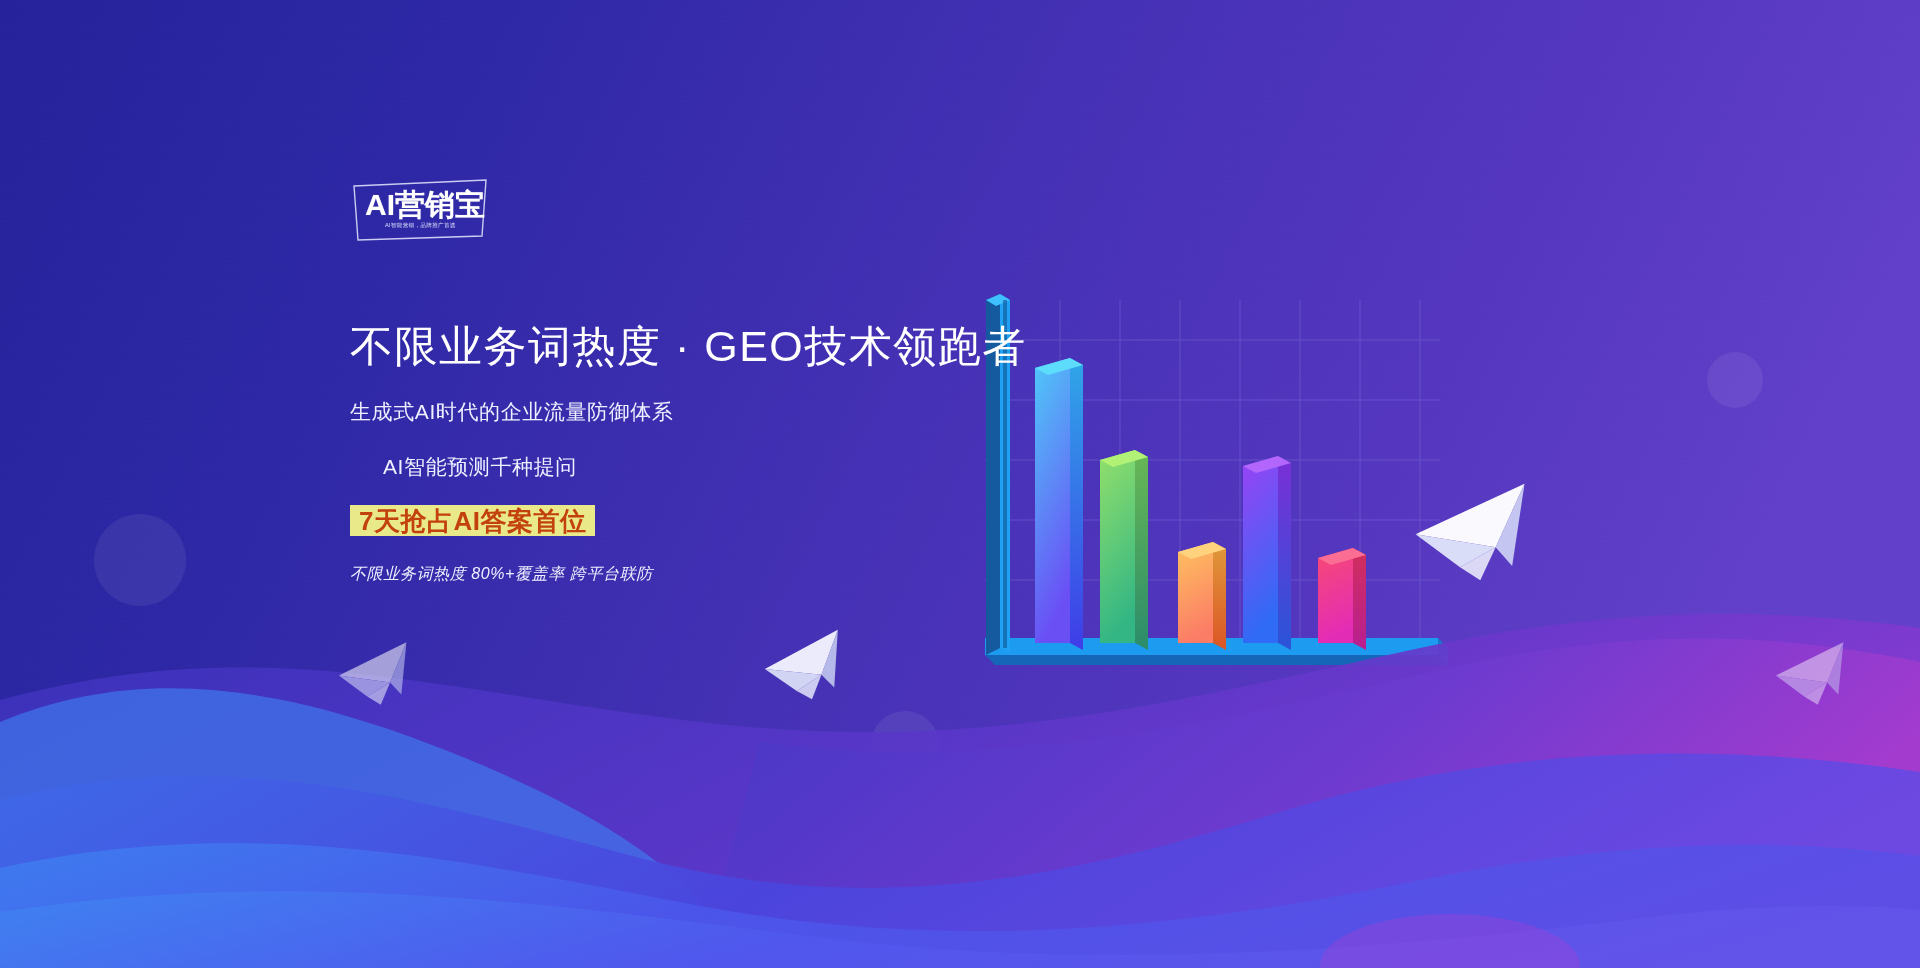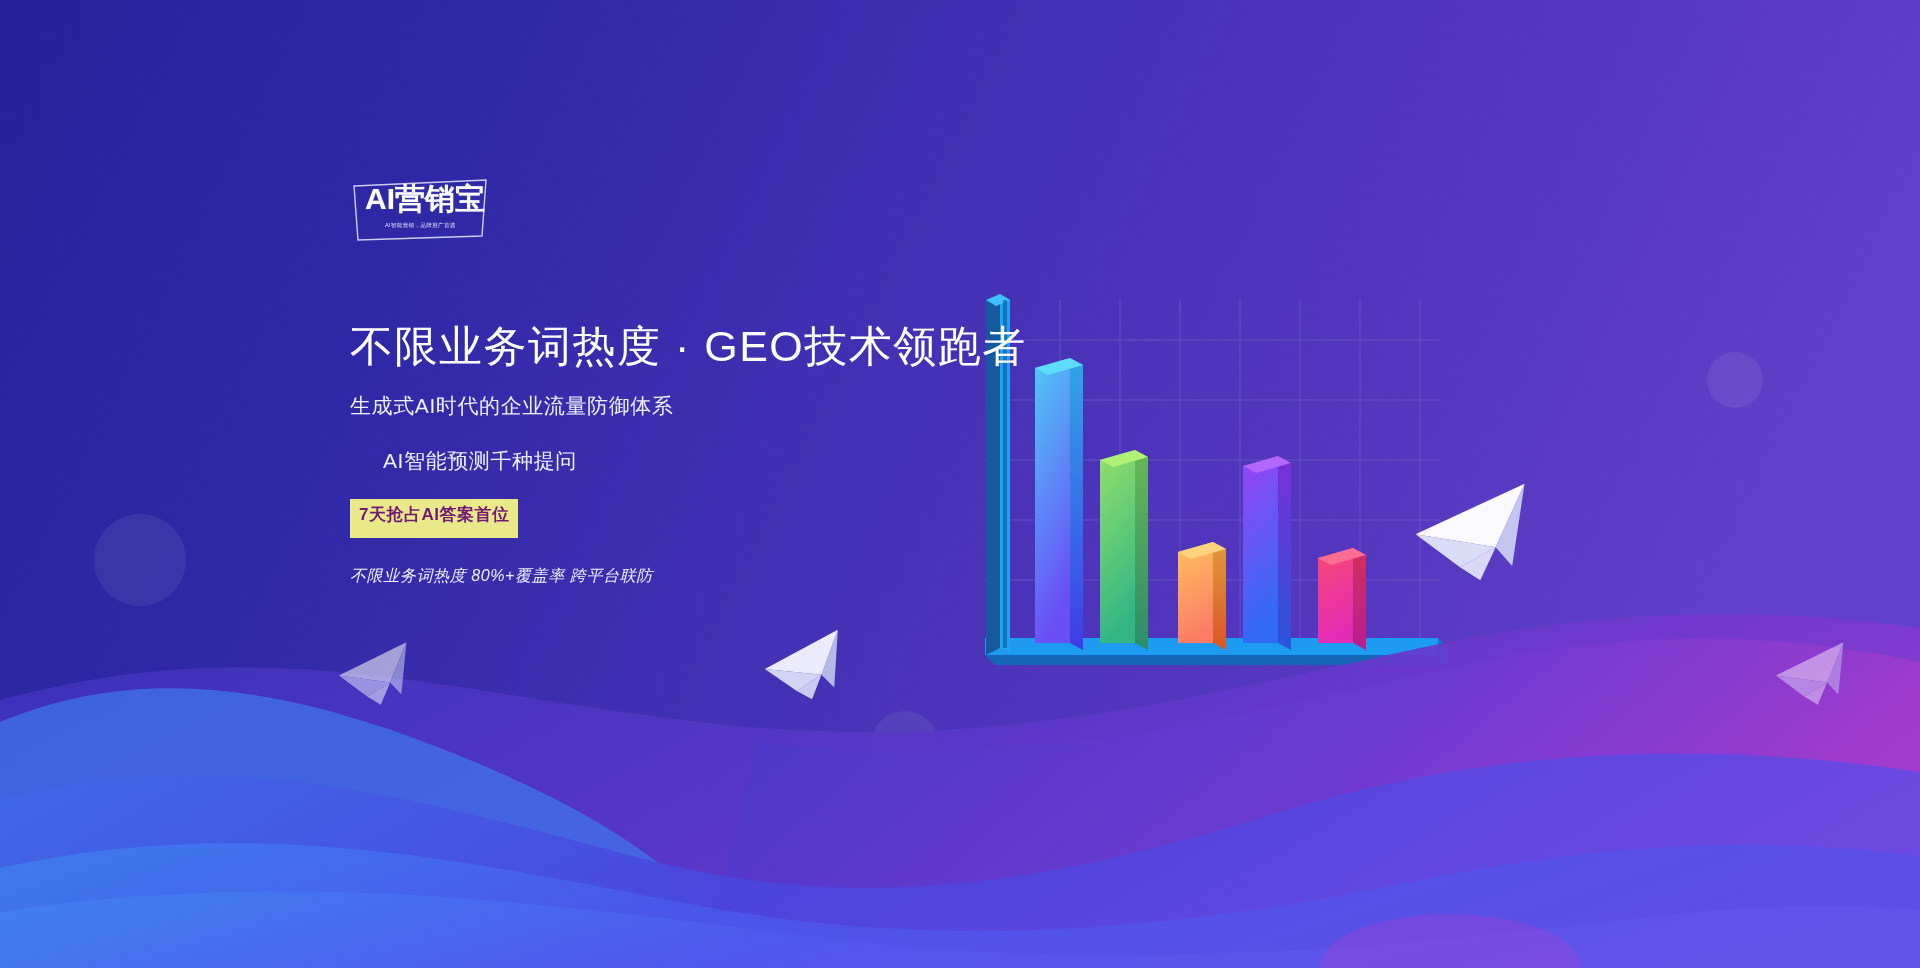--- a/index.html
+++ b/index.html
@@ -15,21 +15,21 @@
   .svg-layer { position:absolute; left:0; top:0; width:1920px; height:968px; }
 
   
   #logo-block {
     position:absolute; left:355px; top:180px; width:140px; height:62px;
   }
   #logo-frame {
     position:absolute; left:-3px; top:-2px; width:136px; height:64px;
   }
   #logo-wordmark {
-    position:absolute; left:10px; top:2px;
+    position:absolute; left:10px; top:8px;
     font-size:30px; font-weight:bold; color:#ffffff;
     letter-spacing:0px; line-height:34px;
     white-space:nowrap;
     text-shadow:0 0 1px rgba(255,255,255,.35);
   }
   #logo-tagline {
     position:absolute; left:30px; top:41px;
     font-size:6px; color:#dfe2ff; letter-spacing:.4px;
     white-space:nowrap; transform:scale(.92); transform-origin:left top;
   }
@@ -37,29 +37,29 @@
   
   #copy { position:absolute; left:350px; top:320px; width:680px; }
   #headline {
     font-size:43px; font-weight:400; color:#ffffff;
     letter-spacing:1.5px; line-height:52px; white-space:nowrap;
   }
   .sub {
     font-size:21px; color:#eef0ff; letter-spacing:.6px;
     white-space:nowrap; font-weight:400;
   }
-  #sub1 { margin-top:20px; }
+  #sub1 { margin-top:26px; }
   #sub2 { margin-top:27px;margin-left:33px; }
   #highlight-line { margin-top:24px; }
   #highlight-text {
     display:inline-block;
     background:#eae98a;
-    color:#701a75;
-    font-size:17px; font-weight:bold;
-    padding:5px 9px 12px 9px;
+    color:#c2410c;
+    font-size:26px; font-weight:bold;
+    padding:5px 9px 4px 9px;
     letter-spacing:.5px; line-height:22px;
     white-space:nowrap;
   }
   #sub3 { margin-top:28px; font-size:16px;font-style:italic; }
 </style>
 </head>
 <body>
 
 <div id="banner">
 

